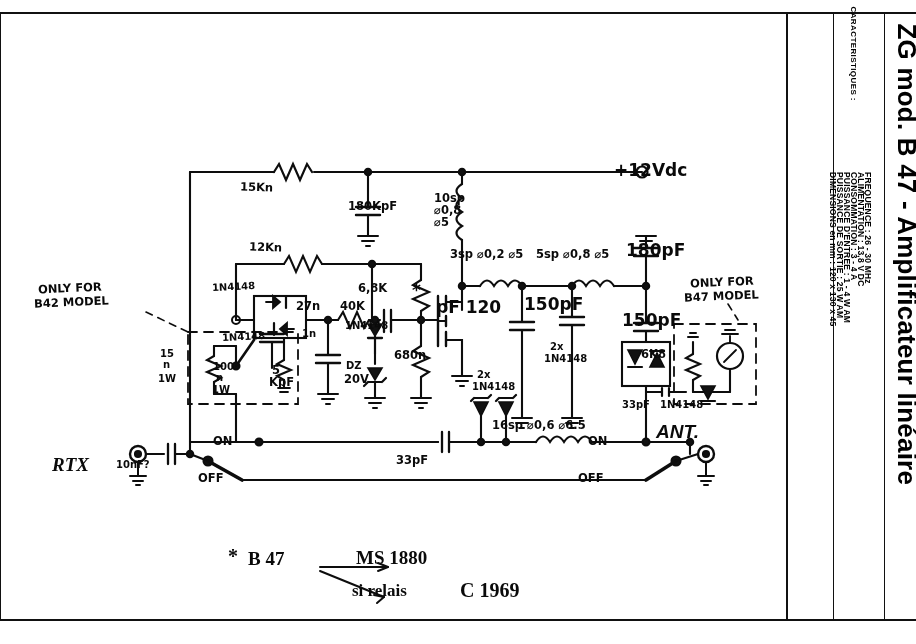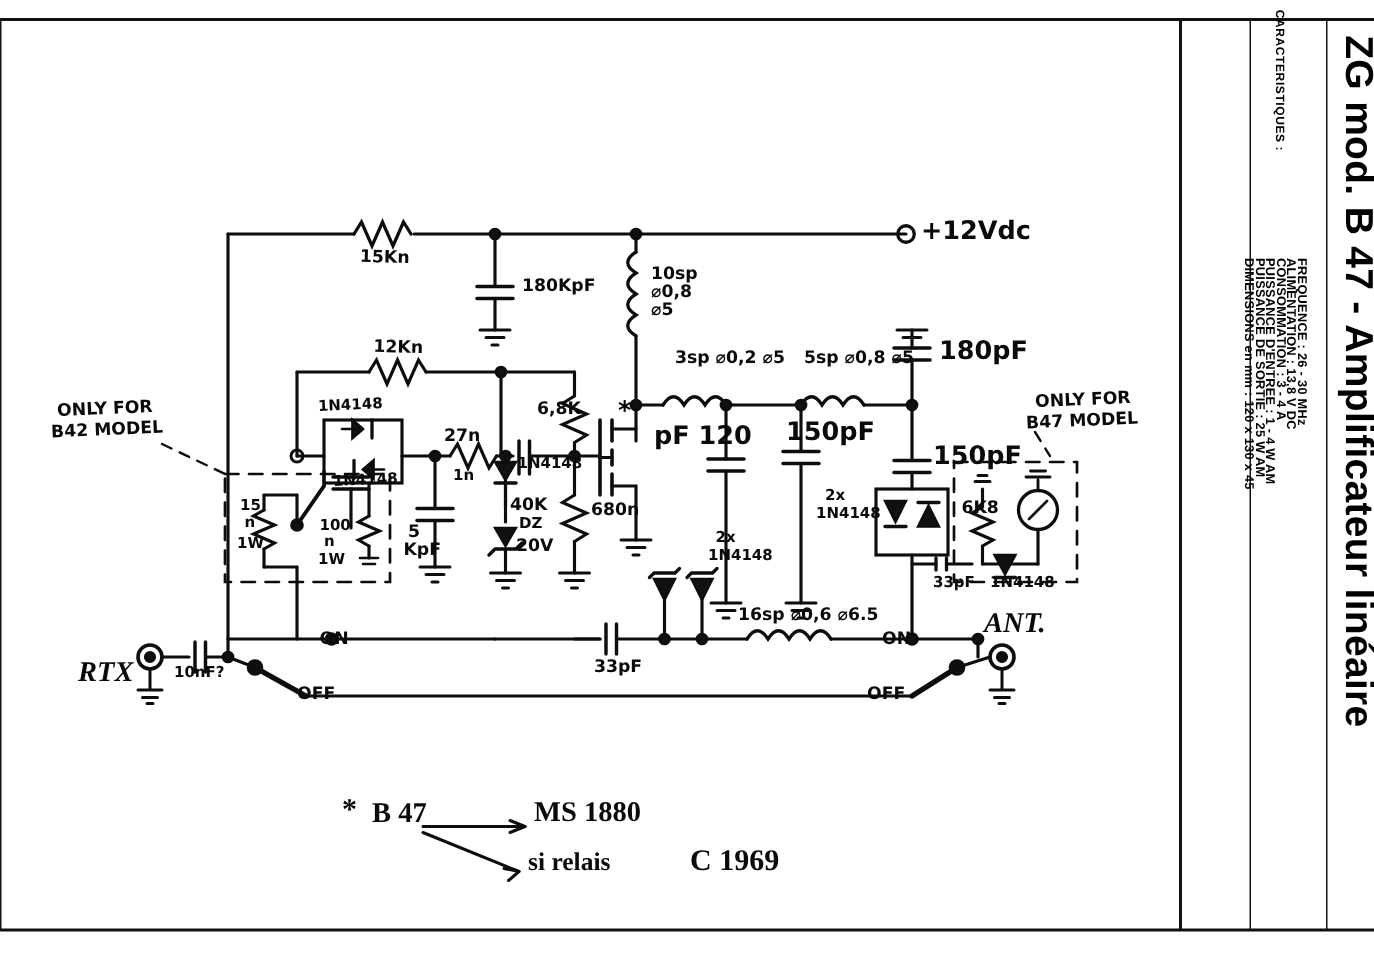--- a/index.html
+++ b/index.html
@@ -36,21 +36,21 @@
   }
   #spec-list{position:absolute;left:6px;top:160px;width:40px;height:300px;}
   .spec-line{
     position:absolute;top:0;
     transform-origin:left top;
     transform:rotate(90deg);
     font-size:8.5px;font-weight:bold;white-space:nowrap;letter-spacing:.2px;
   }
 
   
-  #schematic{position:absolute;left:0;top:8px;width:626px;height:608px;}
+  #schematic{position:absolute;left:0;top:24px;width:626px;height:608px;padding-left:38px;}
   svg{display:block;}
 
   
   .hw{
     position:absolute;
     font-family:"DejaVu Sans",sans-serif;
     font-weight:bold;
     color:#0a0a0a;
     white-space:pre;
     line-height:1.05;
@@ -310,40 +310,40 @@
         <circle cx="334" cy="240" r="3.2" fill="#111"></circle>
         <circle cx="443" cy="418" r="3.2" fill="#111"></circle>
         <circle cx="468" cy="418" r="3.2" fill="#111"></circle>
         <circle cx="152" cy="430" r="3.2" fill="#111"></circle>
         <circle cx="652" cy="418" r="3.2" fill="#111"></circle>
       </g>
     </svg>
 
     <div class="hw xl t0" style="left:614px;top:138px;">+12Vdc</div>
     <div class="hw xl t0" style="left:52px;top:395px;font-size:19px;font-family:'Liberation Serif',serif;font-style:italic;margin-top:36px;">RTX</div>
-    <div class="hw xl t0" style="left:656px;top:398px;font-size:19px;font-family:Liberation Serif, serif;font-style:italic;">ANT.</div>
+    <div class="hw xl t0" style="left:656px;top:398px;font-size:19px;font-family:Liberation Sans, sans-serif;font-style:italic;">ANT.</div>
 
     <div class="hw m t0" style="left:213px;top:411px;">ON</div>
     <div class="hw m t0" style="left:588px;top:411px;">ON</div>
     <div class="hw m t0" style="left:198px;top:448px;">OFF</div>
     <div class="hw m t0" style="left:578px;top:448px;">OFF</div>
 
     <div class="hw m t2" style="left:38px;top:258px;">ONLY FOR</div>
     <div class="hw m t2" style="left:34px;top:272px;">B42 MODEL</div>
     <div class="hw m t2" style="left:690px;top:252px;">ONLY FOR</div>
     <div class="hw m t2" style="left:684px;top:266px;">B47 MODEL</div>
 
     <div class="hw m tp" style="left:240px;top:157px;">15Kn</div>
     <div class="hw m t0" style="left:348px;top:176px;">180KpF</div>
     <div class="hw m tp" style="left:249px;top:217px;">12Kn</div>
     <div class="hw s t2" style="left:212px;top:258px;">1N4148</div>
     <div class="hw s t2" style="left:222px;top:308px;">1N4148</div>
     <div class="hw m t0" style="left:296px;top:276px;">27n</div>
     <div class="hw s t0" style="left:302px;top:305px;">1n</div>
-    <div class="hw m t0" style="left:340px;top:276px;margin-top:46px;">40K</div>
+    <div class="hw m t0" style="left:340px;top:276px;">40K</div>
     <div class="hw s t0" style="left:345px;top:297px;">1N4148</div>
     <div class="hw m t0" style="left:358px;top:258px;">6,8K</div>
     <div class="hw m t0" style="left:272px;top:340px;">5</div>
     <div class="hw m t0" style="left:269px;top:352px;">KpF</div>
     <div class="hw s t0" style="left:346px;top:337px;">DZ</div>
     <div class="hw m t0" style="left:344px;top:349px;">20V</div>
     <div class="hw m t0" style="left:394px;top:325px;">680n</div>
     <div class="hw m t0" style="left:396px;top:430px;">33pF</div>
     <div class="hw s t0" style="left:477px;top:346px;">2x</div>
     <div class="hw s t0" style="left:472px;top:358px;">1N4148</div>

